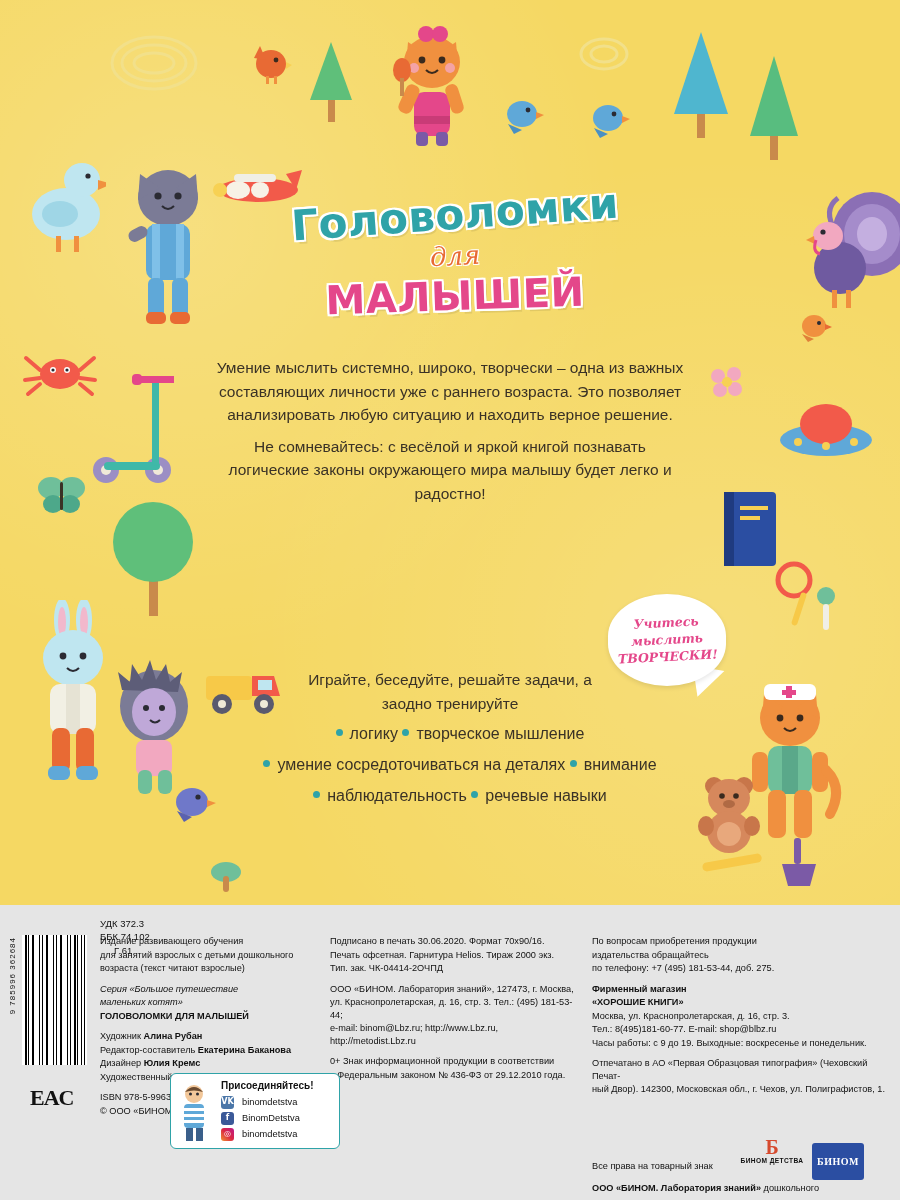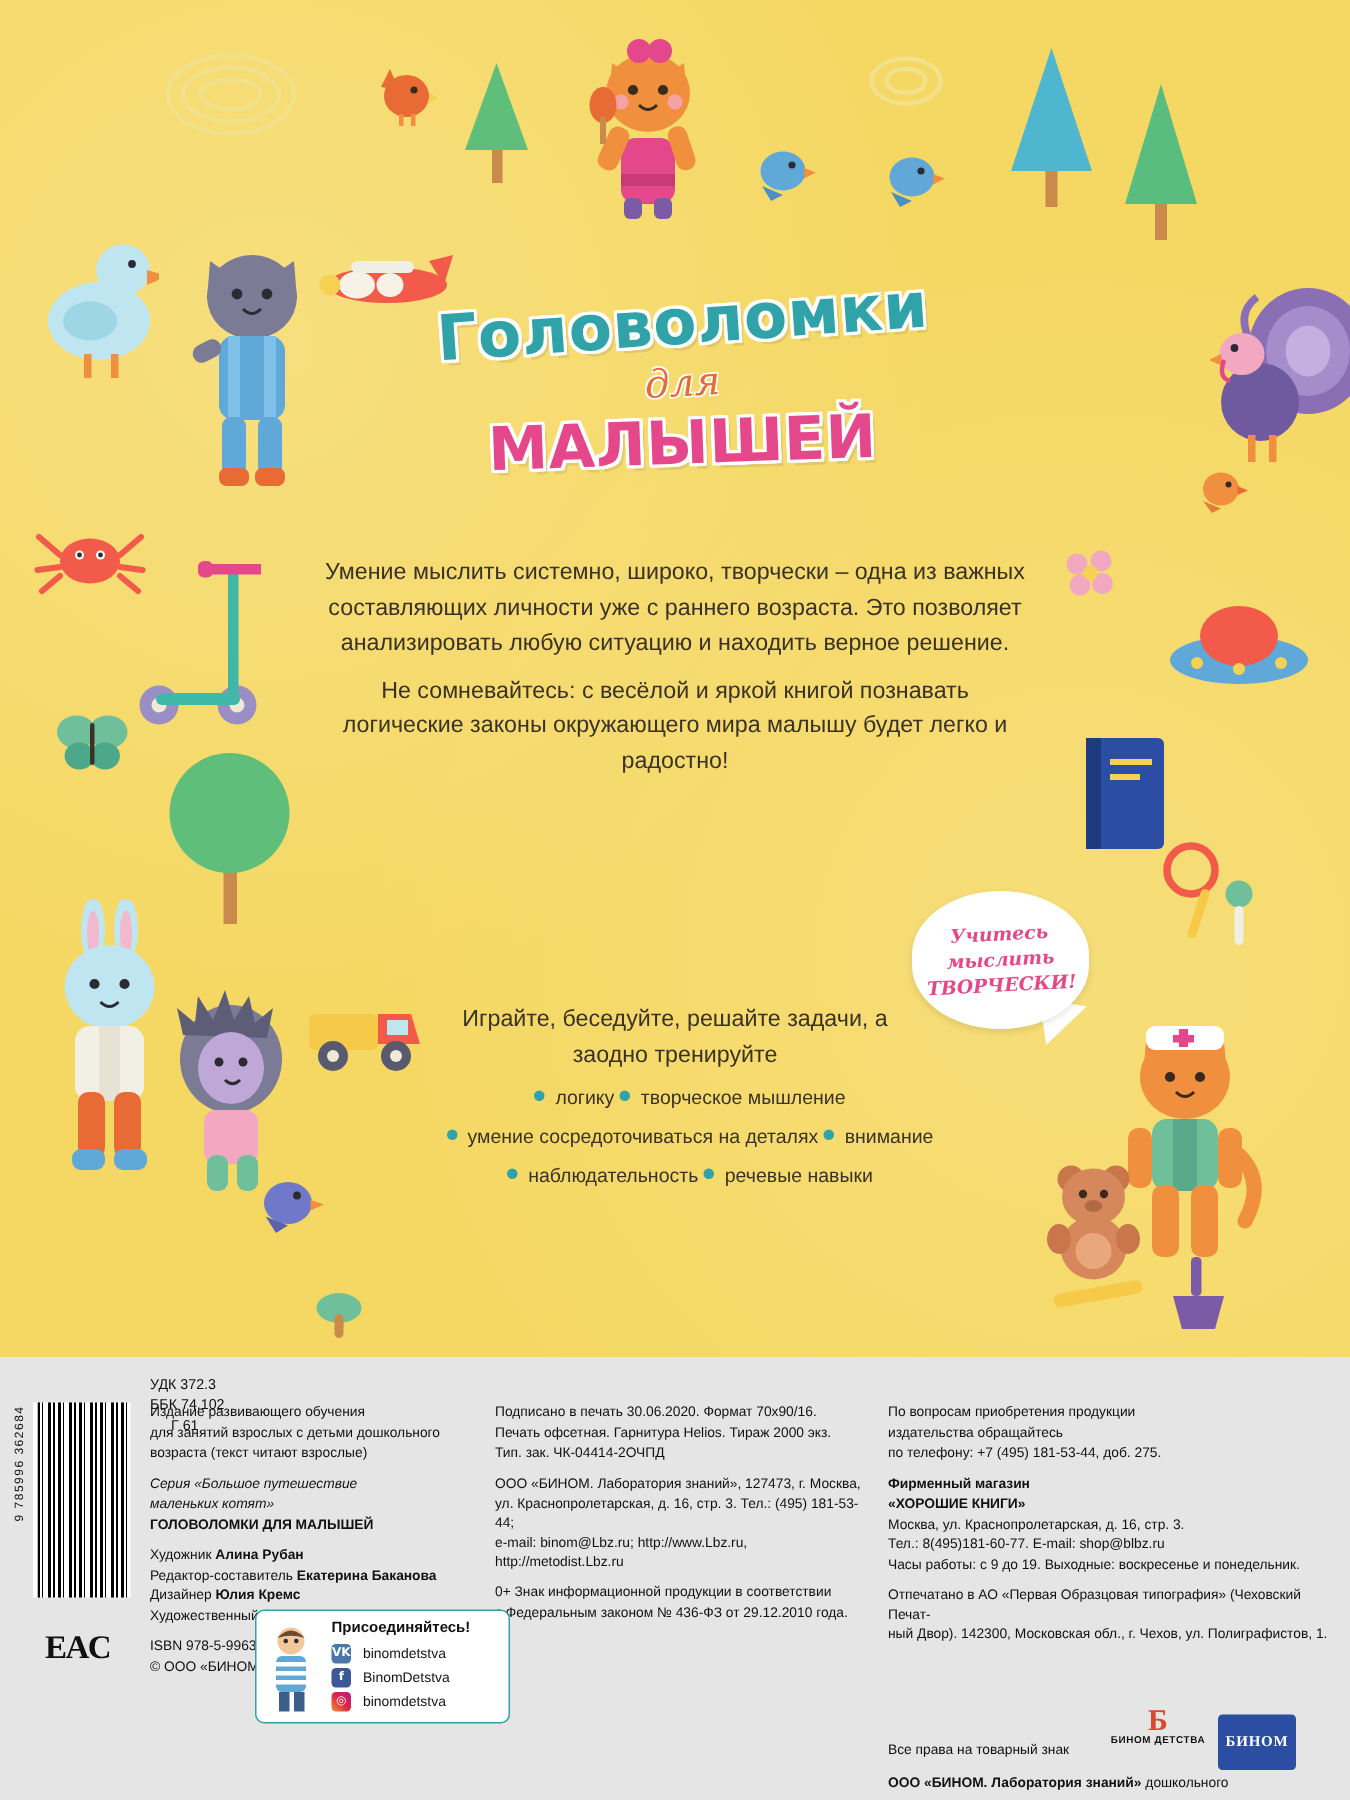--- a/index.html
+++ b/index.html
@@ -83,21 +83,21 @@
       2px 0 0 #fff, -2px 0 0 #fff, 0 2px 0 #fff, 0 -2px 0 #fff,
       2px 2px 0 #fff, -2px 2px 0 #fff, 2px -2px 0 #fff, -2px -2px 0 #fff,
       3px 4px 0 rgba(0,0,0,0.08);
     white-space: nowrap;
   }
 
   
   .blurb {
     position: absolute;
     left: 215px;
-    top: 370px;
+    top: 356px;
     width: 470px;
     text-align: center;
     color: #3a3226;
     font-size: 15.5px;
     line-height: 1.52;
     z-index: 6;
   }
   .blurb p { margin: 0 0 8px 0; }
   .blurb p.last { margin-bottom: 0; }
 
@@ -117,21 +117,21 @@
     position: absolute;
     left: 250px;
     top: 722px;
     width: 420px;
     z-index: 6;
     list-style: none;
     margin: 0;
     padding: 0;
     text-align: center;
     color: #3a3226;
-    font-size: 13px;
+    font-size: 16px;
     line-height: 1.55;
   }
   .skill-list li {
     position: relative;
     display: inline-block;
     margin: 0 0 6px 0;
     padding-left: 0;
   }
   .skill-list li .dot {
     display: inline-block;

